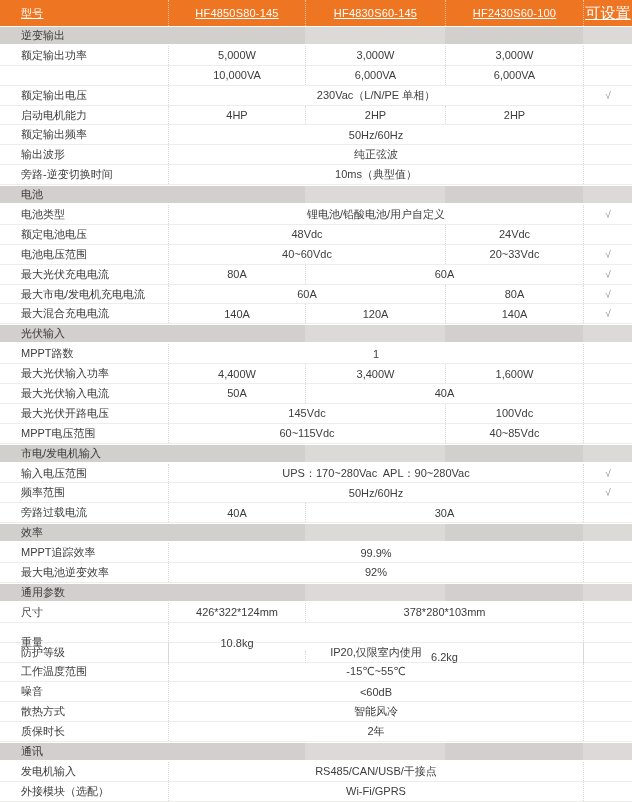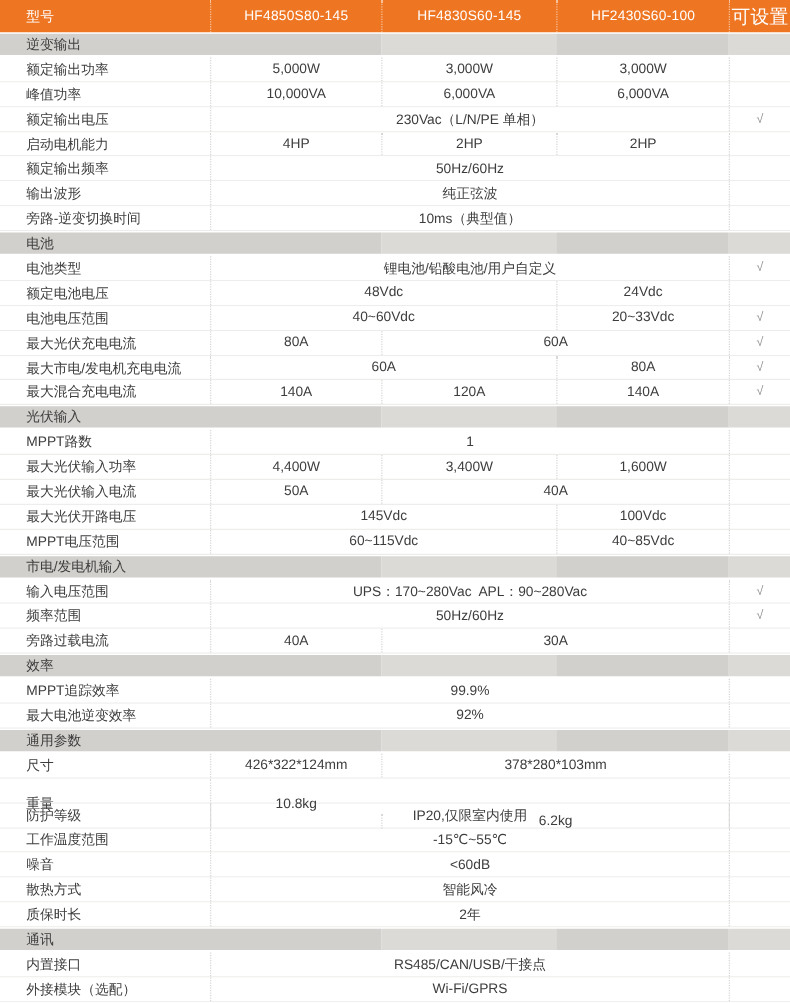--- a/index.html
+++ b/index.html
@@ -6,21 +6,21 @@
   body{font-family:"Liberation Sans","DejaVu Sans",sans-serif;-webkit-font-smoothing:antialiased;}
   .spec-table{width:632px;height:802px;overflow:hidden;background:#fff;}
   .row{
     display:grid;
     grid-template-columns:168px 137px 140px 138px 49px;
     height:19.9px;
     box-sizing:border-box;
     align-items:stretch;
   }
   
-  .row.header{height:26px;background:var(--c-header,#ee7623);color:#fff;font-size:11px;}
+  .row.header{height:26px;background:var(--c-header,#ee7623);color:#fff;font-size:11px;text-decoration:underline;}
   .row.header .hcell{
     display:flex;align-items:center;justify-content:center;
     border-left:1px dotted rgba(255,255,255,.55);box-sizing:border-box;
     letter-spacing:.2px;
   }
   .row.header .hcell:first-child{justify-content:flex-start;padding-left:21px;border-left:none;}
   .row.header .hcell.cfg{font-size:15px;}
   
   .row.section{padding:1px 0 2px 0;background:#fff;}
   .scell{background:var(--c-section,#d2d0cd);}
@@ -59,21 +59,20 @@
         <div class="scell alt"></div>
       </div>
       <div class="row data">
         <div class="label">额定输出功率</div>
         <div class="cell" style="grid-column: 2 / span 1;">5,000W</div>
         <div class="cell" style="grid-column: 3 / span 1;">3,000W</div>
         <div class="cell" style="grid-column: 4 / span 1;">3,000W</div>
         <div class="cfg"></div>
       </div>
       <div class="row data">
-        <div class="label">峰值功率</div>
         <div class="cell" style="grid-column: 2 / span 1;">10,000VA</div>
         <div class="cell" style="grid-column: 3 / span 1;">6,000VA</div>
         <div class="cell" style="grid-column: 4 / span 1;">6,000VA</div>
         <div class="cfg"></div>
       </div>
       <div class="row data">
         <div class="label">额定输出电压</div>
         <div class="cell" style="grid-column: 2 / span 3;">230Vac（L/N/PE 单相）</div>
         <div class="cfg">√</div>
       </div>
@@ -264,21 +263,21 @@
         <div class="cfg"></div>
       </div>
       <div class="row section">
         <div class="scell lbl">通讯</div>
         <div class="scell"></div>
         <div class="scell alt"></div>
         <div class="scell"></div>
         <div class="scell alt"></div>
       </div>
       <div class="row data">
-        <div class="label">内置接口</div>
+        <div class="label">发电机输入</div>
         <div class="cell" style="grid-column: 2 / span 3;">RS485/CAN/USB/干接点</div>
         <div class="cfg"></div>
       </div>
       <div class="row data">
         <div class="label">外接模块（选配）</div>
         <div class="cell" style="grid-column: 2 / span 3;">Wi-Fi/GPRS</div>
         <div class="cfg"></div>
       </div>
     </div>
 </div>

